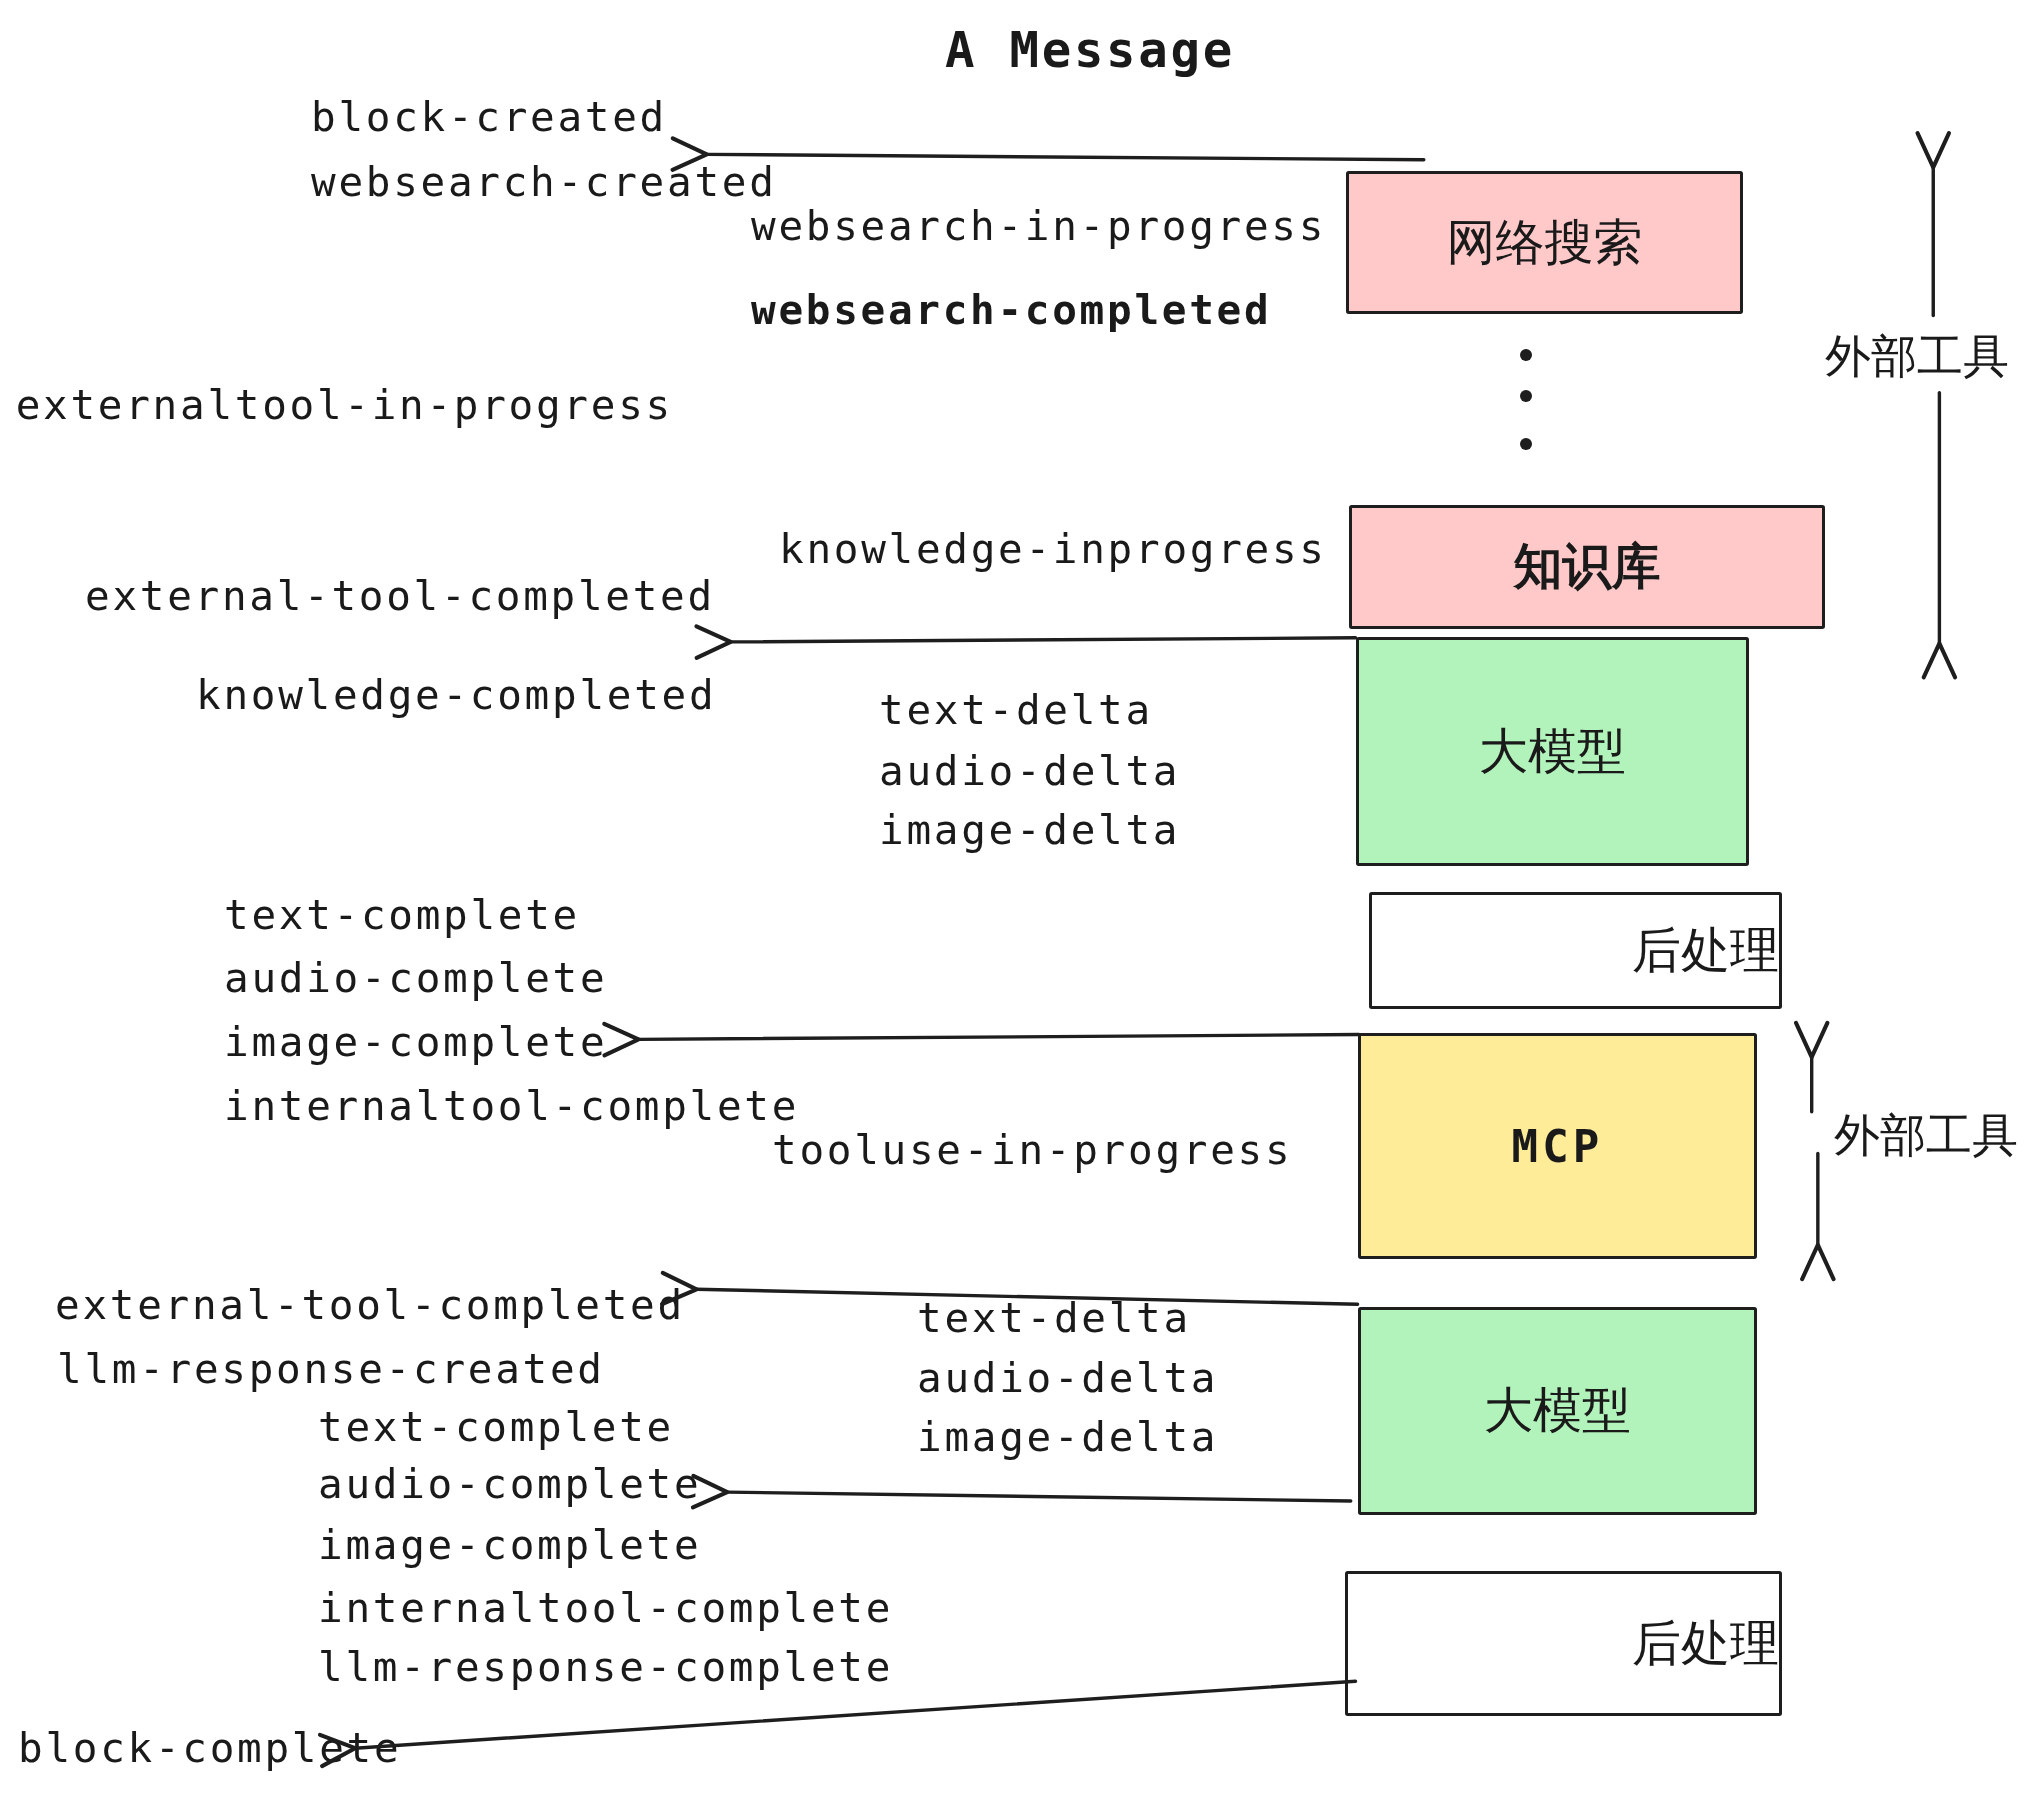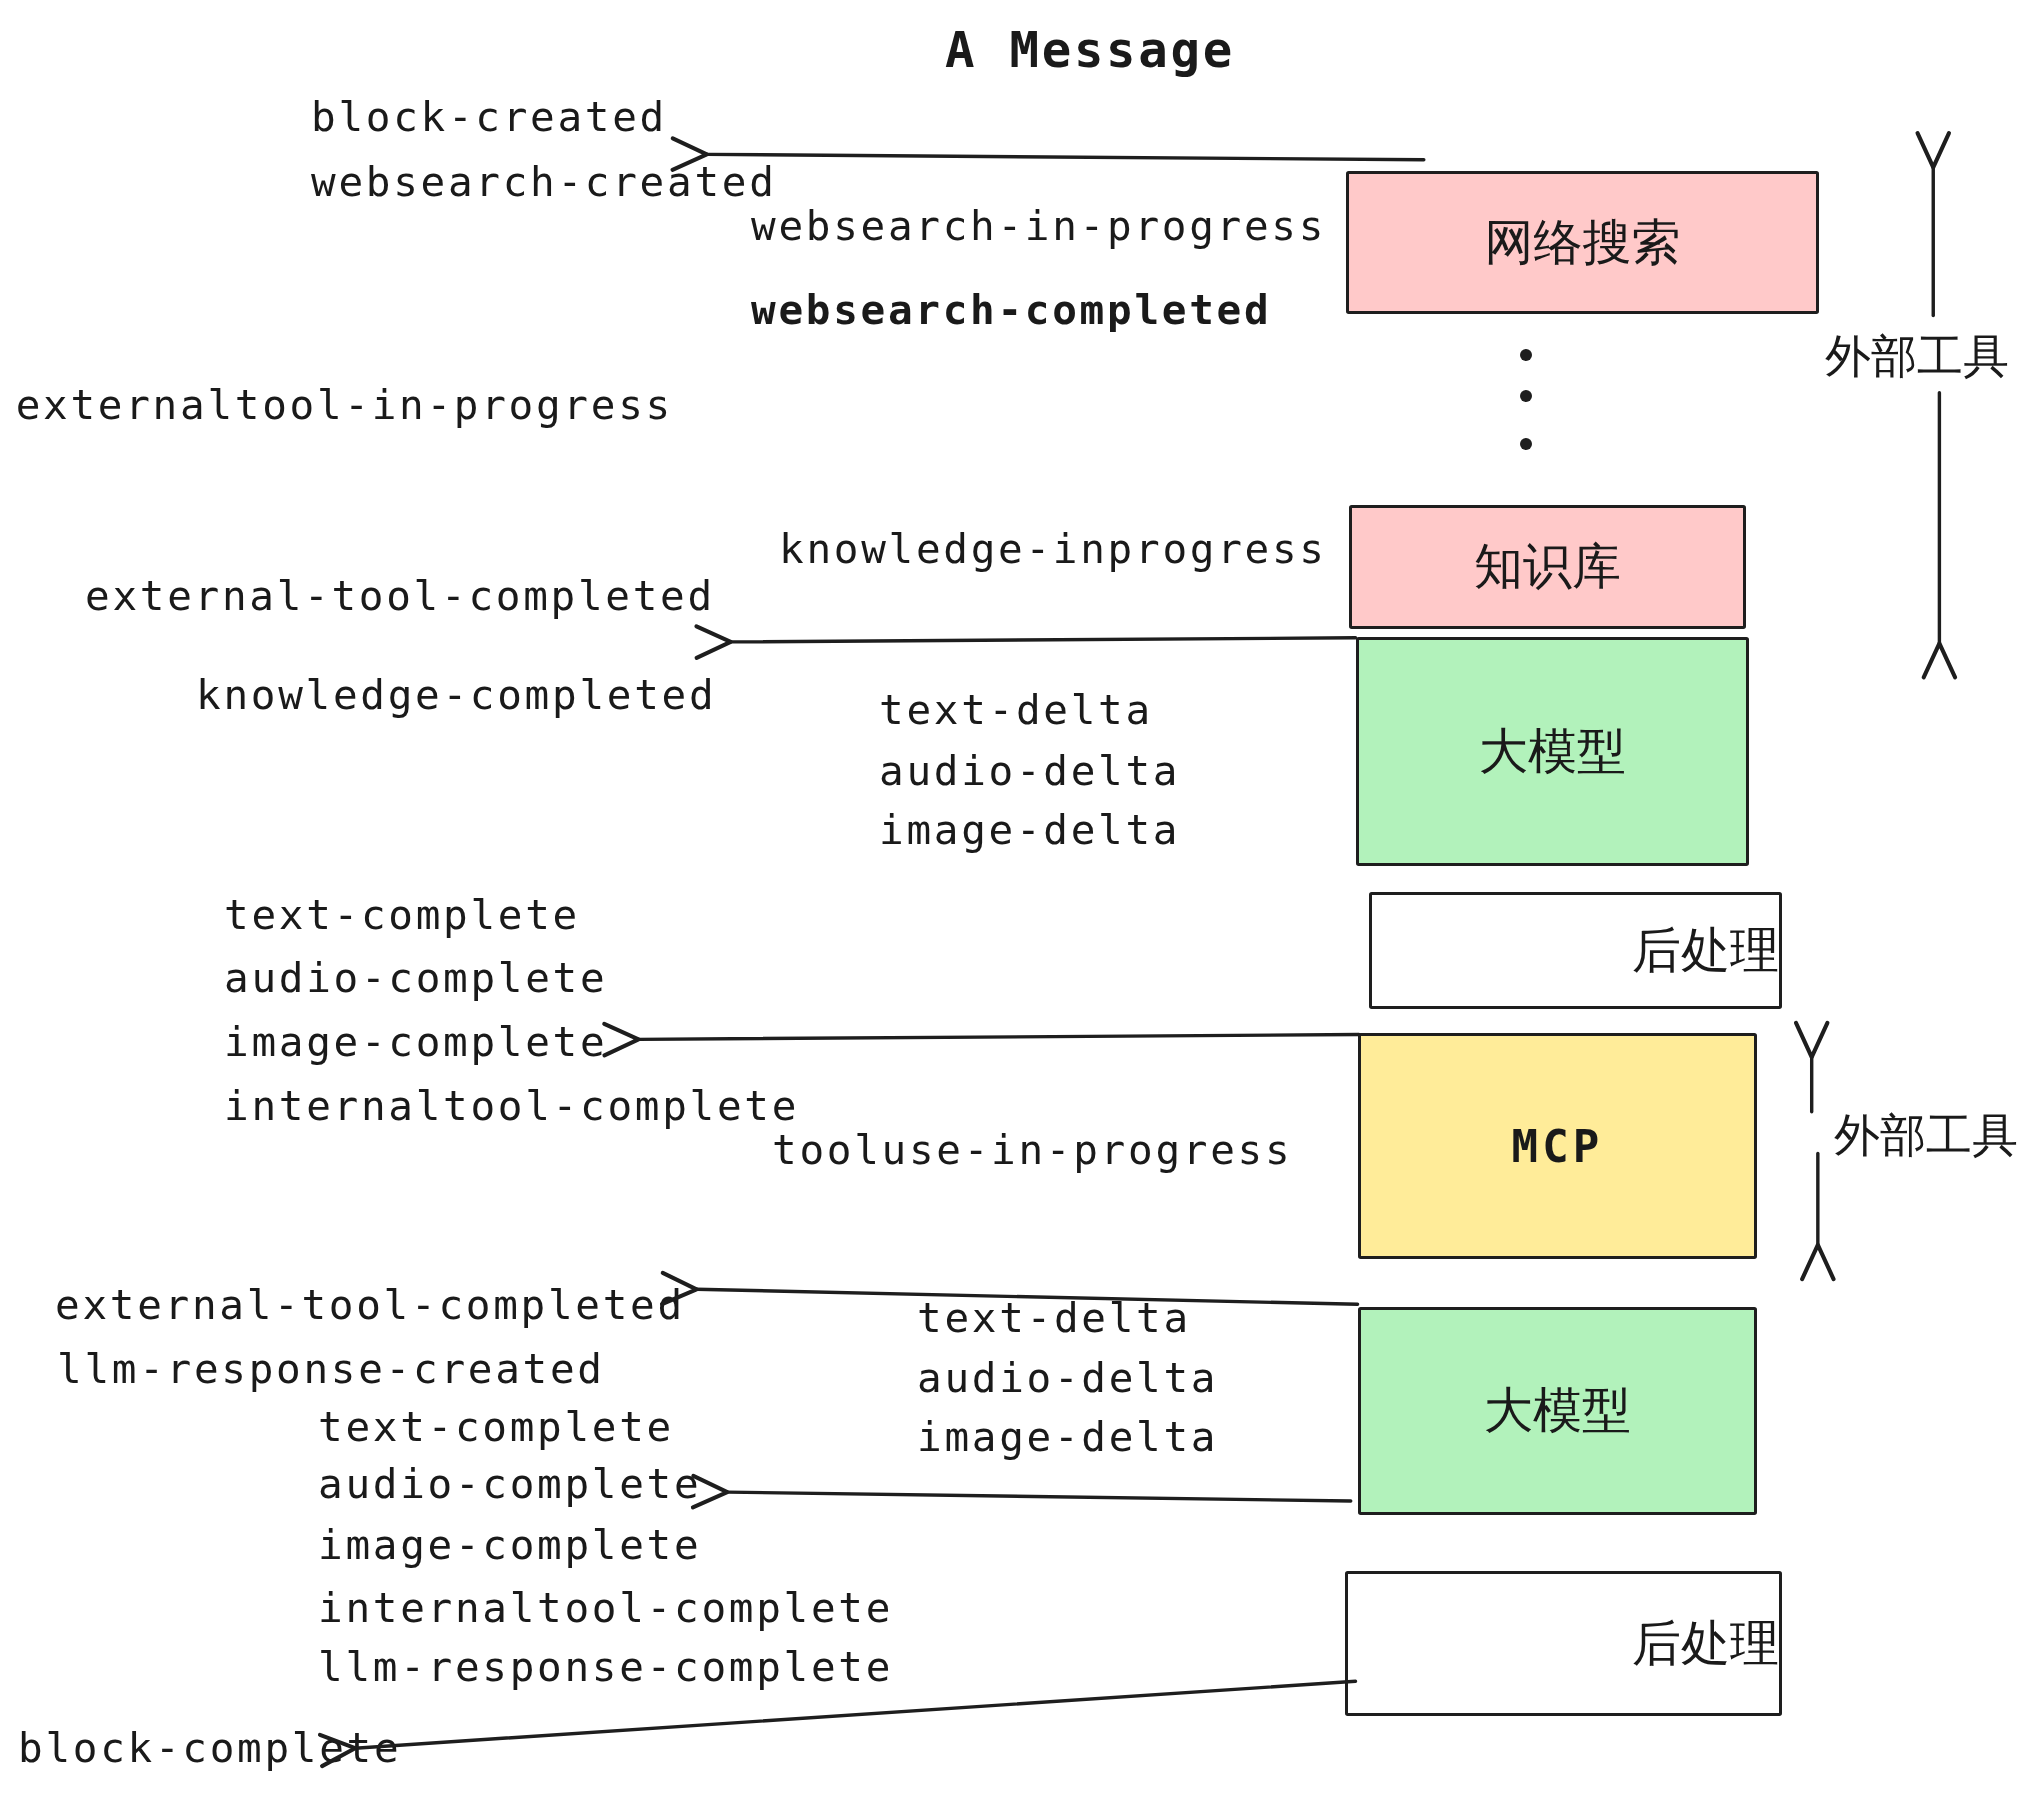--- a/index.html
+++ b/index.html
@@ -72,27 +72,27 @@
   <div class="ev" style="left:917px; top:1298px;">text-delta</div>
   <div class="ev" style="left:917px; top:1358px;">audio-delta</div>
   <div class="ev" style="left:917px; top:1417px;">image-delta</div>
   <div class="ev" style="left:318px;  top:1407px;">text-complete</div>
   <div class="ev" style="left:318px;  top:1464px;">audio-complete</div>
   <div class="ev" style="left:318px;  top:1525px;">image-complete</div>
   <div class="ev" style="left:318px;  top:1588px;">internaltool-complete</div>
   <div class="ev" style="left:318px;  top:1647px;">llm-response-complete</div>
   <div class="ev" style="left:18px;   top:1728px;">block-complete</div>
 
-  <div class="box pink" style="left:1346px; top:171px;  width:473px; height:143px;">
+  <div class="box pink" style="left:1346px; top:171px;  width:397px; height:143px;">
     <span>网络搜索</span>
   </div>
   <div class="dot" style="top:349px;"></div>
   <div class="dot" style="top:390px;"></div>
   <div class="dot" style="top:438px;"></div>
-  <div class="box pink" style="left:1349px; top:505px;  width:397px; height:124px;">
+  <div class="box pink" style="left:1349px; top:505px;  width:476px; height:124px;font-weight:bold;">
     <span>知识库</span>
   </div>
   <div class="box green" style="left:1356px; top:637px;  width:393px; height:229px;">
     <span>大模型</span>
   </div>
   <div class="box white" style="left:1369px; top:892px; width:413px; height:117px;">
     <span>后处理</span>
   </div>
   <div class="box yellow mono-label" style="left:1358px; top:1033px; width:399px; height:226px;text-align:right;">
     <span>MCP</span>

